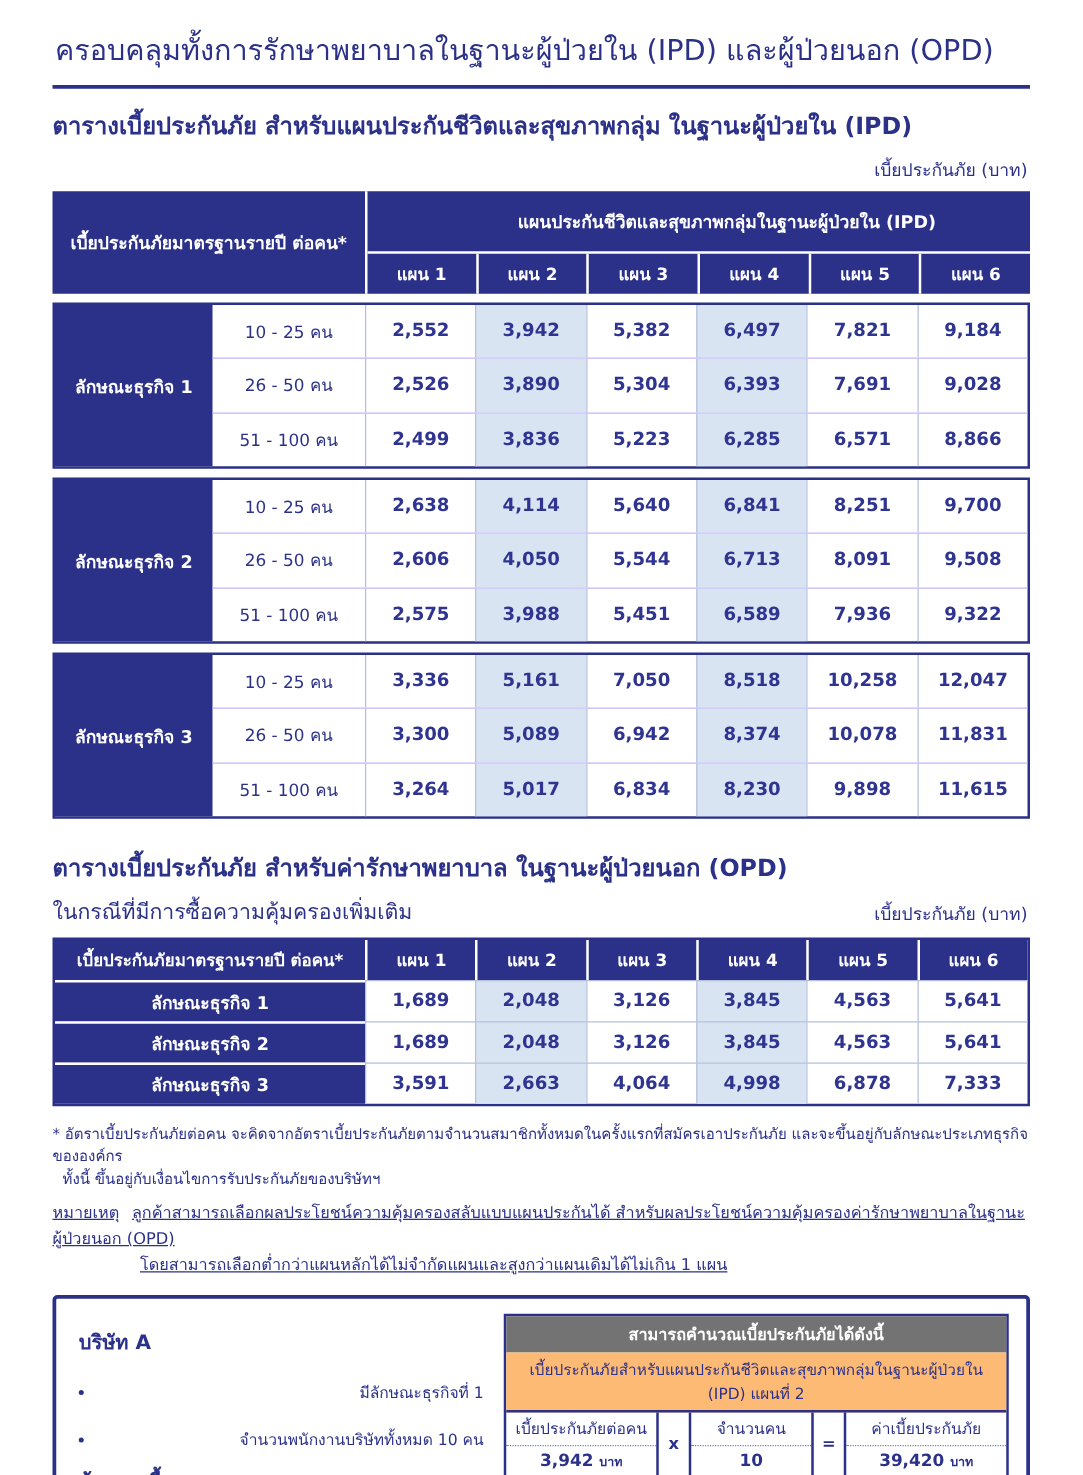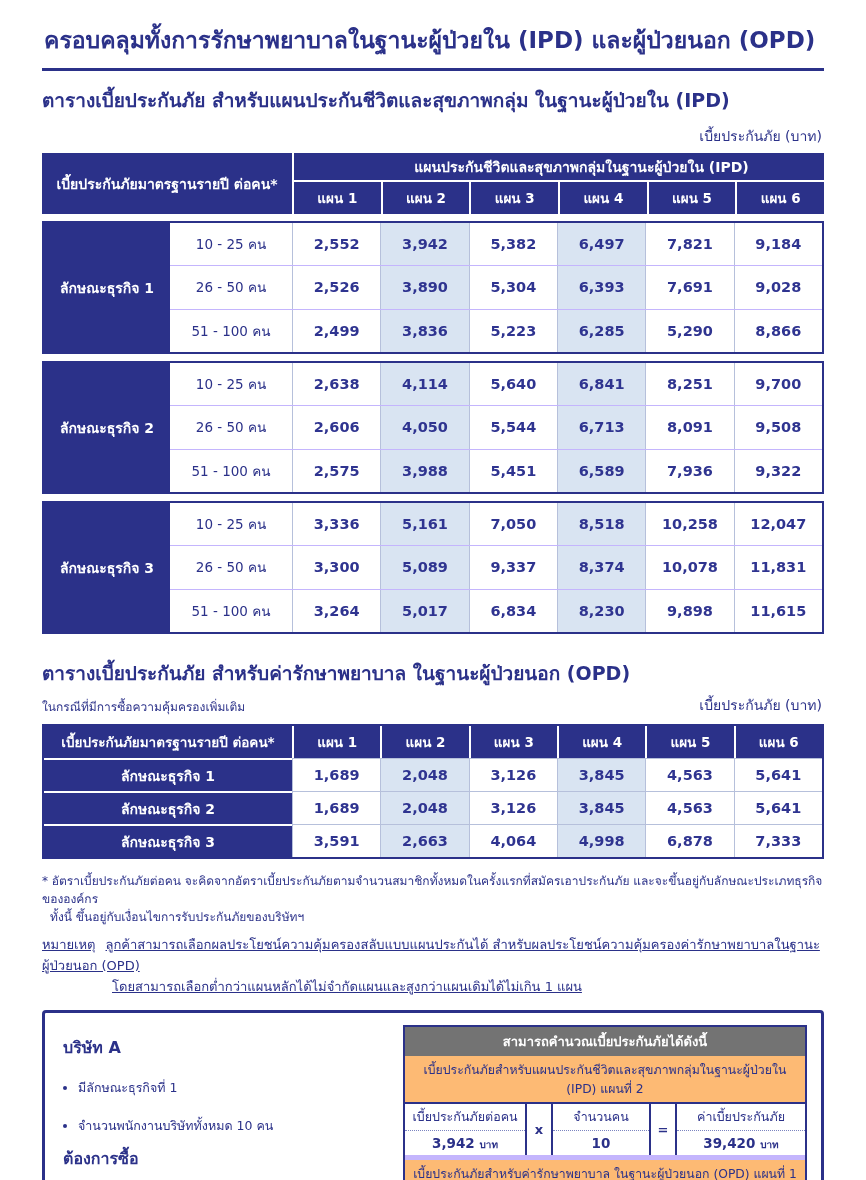--- a/index.html
+++ b/index.html
@@ -5,32 +5,32 @@
   * { margin:0; padding:0; box-sizing:border-box; }
   html,body { background:#ffffff; }
   .page {
     width:866px; height:1180px; background:#fff; overflow:hidden;
     font-family:"DejaVu Sans","Liberation Sans",sans-serif;
     color:#2B3189;
   }
   .content { padding:14px 42px 0 42px; }
 
   
-  .main-title { font-size:23px; font-weight:bold; padding:8px 0 10px 2px; }
+  .main-title { font-size:23px; font-weight:normal; padding:8px 0 10px 2px; }
   .title-rule { border:none; border-top:3px solid #2B3189; margin:0 0 14px 0; }
 
   .section-title { font-size:19px; font-weight:bold; margin-top:4px; }
   .unit-note { text-align:right; font-size:14px; margin:10px 2px 6px 0; }
 
   
   .ipd-head { display:flex; background:#2B3189; color:#fff; }
   .ipd-head-left { width:250px; display:flex; align-items:center; justify-content:center;
     font-size:14px; font-weight:bold; text-align:center; padding:0 8px; }
   .ipd-head-right { flex:1; border-left:2px solid #fff; display:flex; flex-direction:column; }
-  .ipd-head-span { height:27px; display:flex; align-items:center; justify-content:center;
+  .ipd-head-span { height:48px; display:flex; align-items:center; justify-content:center;
     font-size:14px; font-weight:bold;margin-left:45px; }
   .ipd-plans { display:flex; border-top:2px solid #fff; }
   .ipd-plan { flex:1; height:32px; display:flex; align-items:center; justify-content:center;
     font-size:13.5px; font-weight:bold; }
   .ipd-plan + .ipd-plan { border-left:2px solid #fff; }
 
   .ipd-block { display:flex; border:2px solid #2B3189; margin-top:7px; height:133px; background:#fff; }
   .ipd-block-label { width:126px; background:#2B3189; color:#fff; display:flex; align-items:center;
     justify-content:center; font-size:14px; font-weight:bold; }
   .ipd-block-rows { flex:1; display:flex; flex-direction:column; }
@@ -39,21 +39,21 @@
   .ipd-range { width:122px; display:flex; align-items:center; justify-content:center; font-size:13.5px; }
   .ipd-val { flex:1; display:flex; align-items:center; justify-content:center;
     font-size:14.5px; font-weight:600; color:#2F3490; border-left:1px solid #B6C0DB; }
   .ipd-row .ipd-val:nth-of-type(1),
   .ipd-row .ipd-val:nth-of-type(3),
   .ipd-row .ipd-val:nth-of-type(5) { background:#D9E4F2; }
 
   
   .opd-title { font-size:19px; font-weight:bold; margin-top:24px; }
   .opd-sub-row { display:flex; justify-content:space-between; align-items:flex-end; margin-top:6px; }
-  .opd-subtitle { font-size:12px; font-weight:500; }
+  .opd-subtitle { font-size:17px; font-weight:500; }
   .unit-note2 { font-size:14px; padding-right:2px; }
 
   .opd-table { border:2px solid #2B3189; margin-top:8px; }
   .opd-head { display:flex; background:#2B3189; color:#fff; height:32px; }
   .opd-head-left { width:248px; display:flex; align-items:center; justify-content:center;
     font-size:13.5px; font-weight:bold; }
   .opd-plan { flex:1; display:flex; align-items:center; justify-content:center;
     font-size:13.5px; font-weight:bold; border-left:2px solid #fff; }
   .opd-row { display:flex; height:33px; }
   .opd-label { width:248px; background:#2B3189; color:#fff; border-top:2px solid #fff;
@@ -72,21 +72,21 @@
   .note-label { margin-right:10px; }
   .note-line2 { padding-left:70px; }
 
   
   .example-box { display:flex; border:3px solid #2B3189; border-radius:4px;
     margin-top:13px; padding:12px 14px 12px 18px; gap:16px; }
   .example-left { width:324px; }
   .example-title { font-size:21px; font-weight:bold; }
   .example-subhead { font-size:16px; font-weight:bold; margin-top:10px; }
   .example-bullets { list-style:disc; padding-left:15px; margin-top:3px; font-size:12.5px; }
-  .example-bullets li { margin-top:18px; }
+  .example-bullets li { margin-top:18px;text-align:right; }
   .example-right { flex:1; }
 
   .calc { border:2px solid #2B3189; font-size:12.5px; }
   .calc-header { background:#737373; color:#fff; text-align:center; font-weight:bold;
     padding:4px 0; font-size:13px; }
   .calc-band { background:#fdba74; text-align:center; padding:4px 2px;
     border-bottom:2px solid #2B3189; font-size:12.3px; }
   .calc-grid { display:flex; border-bottom:5px solid #c4b5fd; }
   .calc-col { display:flex; flex-direction:column; }
   .c1 { width:30%; } .c2 { width:24%; } .c3 { width:32%; }
@@ -144,21 +144,21 @@
             <div class="ipd-val">6,393</div>
             <div class="ipd-val">7,691</div>
             <div class="ipd-val">9,028</div>
           </div>
           <div class="ipd-row">
             <div class="ipd-range">51 - 100 คน</div>
             <div class="ipd-val">2,499</div>
             <div class="ipd-val">3,836</div>
             <div class="ipd-val">5,223</div>
             <div class="ipd-val">6,285</div>
-            <div class="ipd-val">5,290</div>
+            <div class="ipd-val">6,571</div>
             <div class="ipd-val">8,866</div>
           </div>
         </div>
       </div>
 
       <div class="ipd-block">
         <div class="ipd-block-label">ลักษณะธุรกิจ 2</div>
         <div class="ipd-block-rows">
           <div class="ipd-row">
             <div class="ipd-range">10 - 25 คน</div>
@@ -199,21 +199,21 @@
             <div class="ipd-val">5,161</div>
             <div class="ipd-val">7,050</div>
             <div class="ipd-val">8,518</div>
             <div class="ipd-val">10,258</div>
             <div class="ipd-val">12,047</div>
           </div>
           <div class="ipd-row">
             <div class="ipd-range">26 - 50 คน</div>
             <div class="ipd-val">3,300</div>
             <div class="ipd-val">5,089</div>
-            <div class="ipd-val">9,337</div>
+            <div class="ipd-val">6,942</div>
             <div class="ipd-val">8,374</div>
             <div class="ipd-val">10,078</div>
             <div class="ipd-val">11,831</div>
           </div>
           <div class="ipd-row">
             <div class="ipd-range">51 - 100 คน</div>
             <div class="ipd-val">3,264</div>
             <div class="ipd-val">5,017</div>
             <div class="ipd-val">6,834</div>
             <div class="ipd-val">8,230</div>

